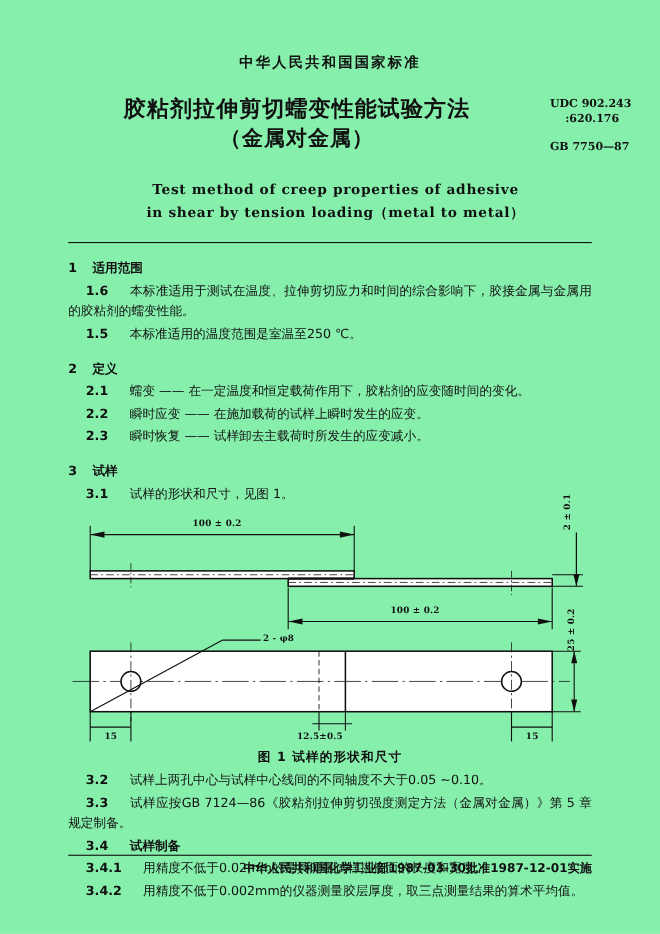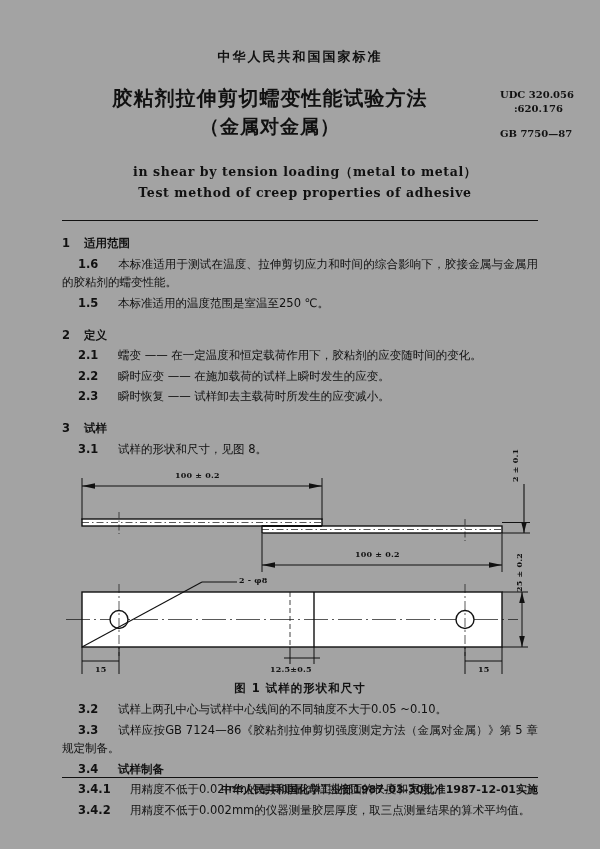--- a/index.html
+++ b/index.html
@@ -9,21 +9,21 @@
     background: #ffffff;
   }
   body {
     font-family: "DejaVu Sans", "Liberation Sans", sans-serif;
     color: #111;
   }
   #page {
     position: relative;
     width: 600px;
     height: 849px;
-    background: #a3a3a3;
+    background: #86efac;
     overflow: hidden;
   }
   .std-header {
     text-align: center;
     font-size: 13px;
     font-weight: bold;
     letter-spacing: 2px;
     margin-top: 48px;
   }
   .title-block {
@@ -144,30 +144,30 @@
   <div class="std-header">中华人民共和国国家标准</div>
 
   <div class="title-block">
     <div class="title-cn">
       <span>胶粘剂拉伸剪切蠕变性能试验方法</span>
       <span class="sub">（金属对金属）</span>
     </div>
     <div class="code-block">
       <div class="udc-line1">
         <span>UDC</span>
-        <span>320.056</span>
+        <span>902.243</span>
       </div>
       <div class="udc-line2">:620.176</div>
       <div class="gbno">GB  7750—87</div>
     </div>
   </div>
 
   <div class="title-en">
+    <span>Test method of creep properties of adhesive</span>
     <span>in shear by tension loading（metal to metal）</span>
-    <span>Test method of creep properties of adhesive</span>
   </div>
 
   <div class="rule"></div>
 
   <div class="body-wrap">
 
     <div class="sec-head">
       <span class="num">1</span><span>适用范围</span>
     </div>
     <div class="para">
@@ -187,21 +187,21 @@
       <span class="lbl">2.2</span><span class="txt">瞬时应变 —— 在施加载荷的试样上瞬时发生的应变。</span>
     </div>
     <div class="para">
       <span class="lbl">2.3</span><span class="txt">瞬时恢复 —— 试样卸去主载荷时所发生的应变减小。</span>
     </div>
 
     <div class="sec-head">
       <span class="num">3</span><span>试样</span>
     </div>
     <div class="para">
-      <span class="lbl">3.1</span><span class="txt">试样的形状和尺寸，见图 8。</span>
+      <span class="lbl">3.1</span><span class="txt">试样的形状和尺寸，见图 1。</span>
     </div>
 
     <div class="figure">
       <svg width="476" height="215" viewBox="0 0 476 215">
         <g stroke="#111" fill="none" stroke-width="1">
 
           <g>
             <rect x="20" y="55" width="240" height="7" fill="#ffffff" stroke="#111" stroke-width="1.4"></rect>
             <line x1="20" y1="58.5" x2="260" y2="58.5" stroke="#111" stroke-width="0.7" stroke-dasharray="7,3,1.5,3"></line>
           </g>

